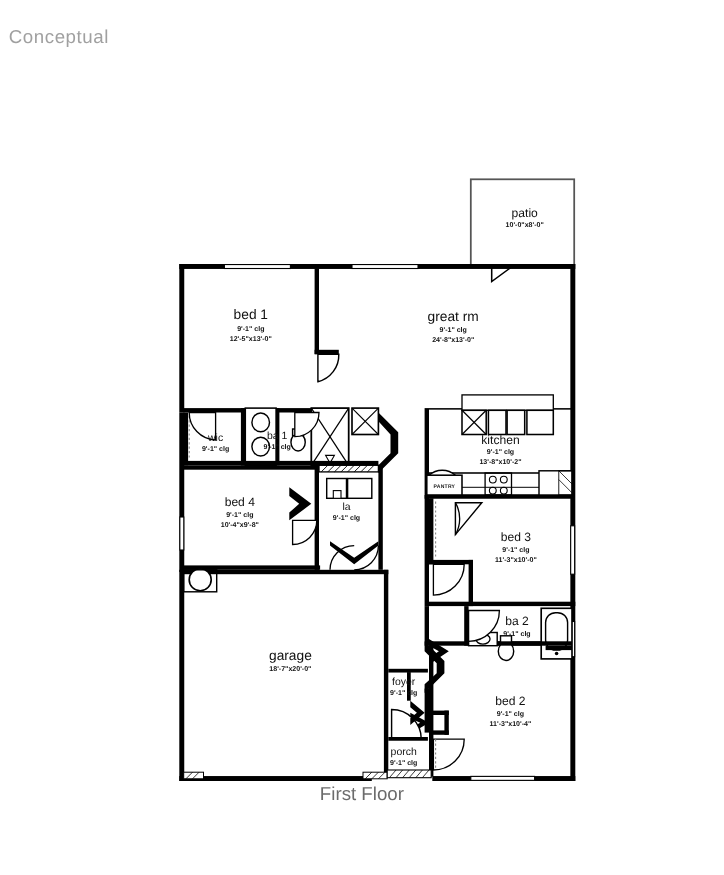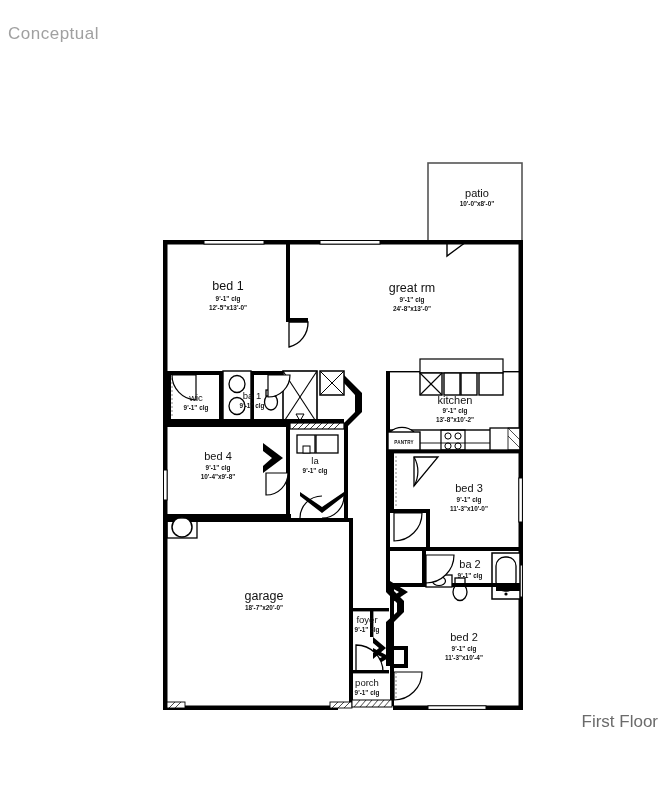--- a/index.html
+++ b/index.html
@@ -40,21 +40,21 @@
     font-size: 24px;
     color: #1b1b1b;
     font-weight: 500;
     letter-spacing: 1px;
   }
   #caption {
     position: absolute;
     left: 0;
     top: 712px;
     width: 658px;
-    text-align: right;
+    text-align: center;
     font-size: 17px;
     color: #6b6b6b;
     font-family: "Liberation Sans", sans-serif;
   }
   svg#plan {
     position: absolute;
     left: 0;
     top: 0;
   }
   .rl-name {

